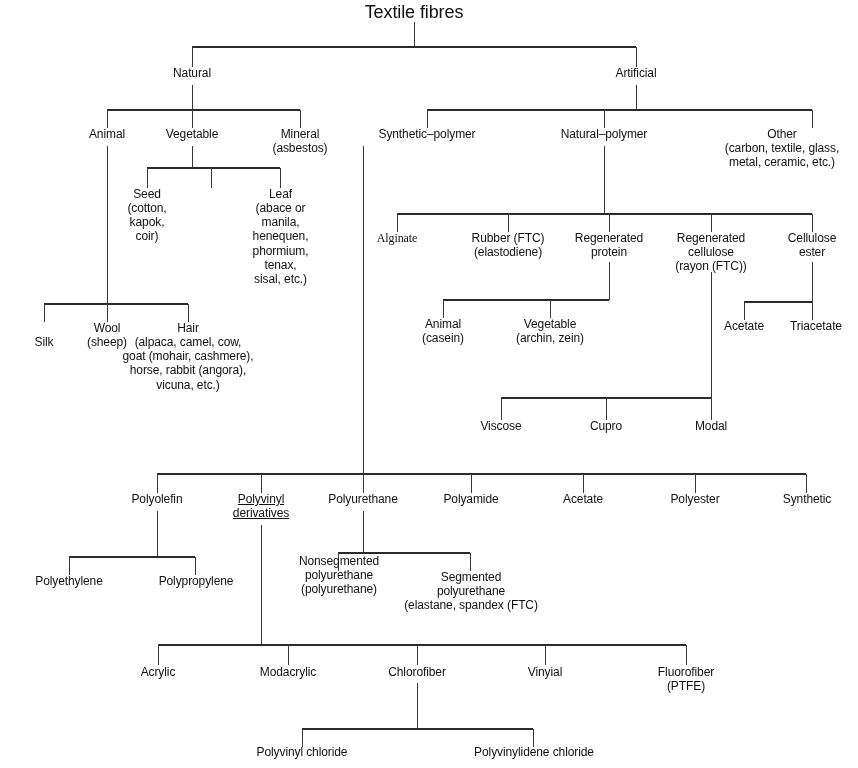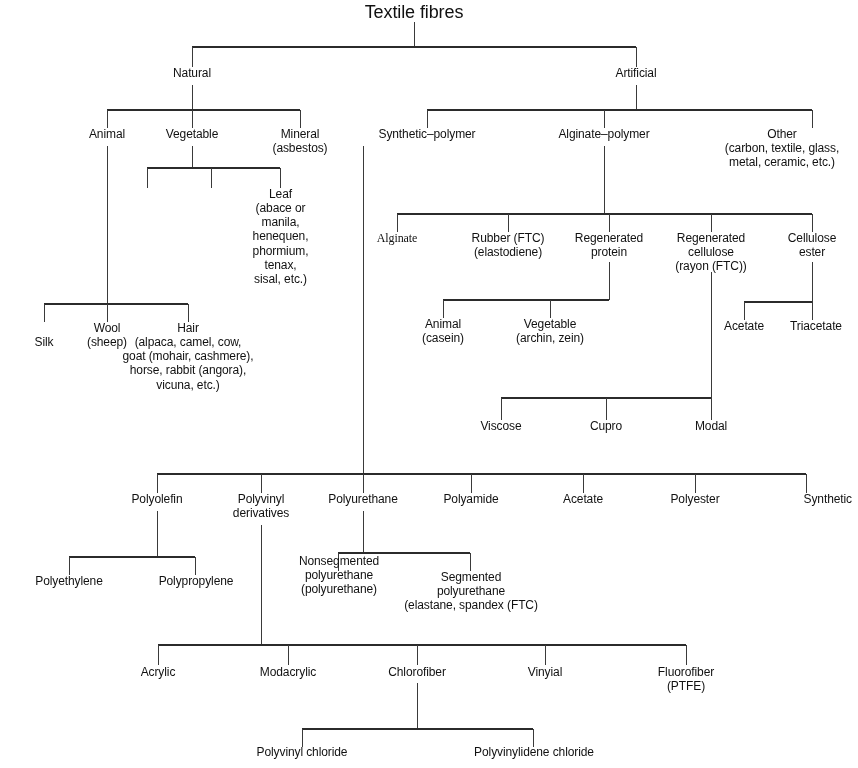--- a/index.html
+++ b/index.html
@@ -112,25 +112,29 @@
 
   <div class="node" style="left:142px;top:66px;width:100px;">Natural</div>
   <div class="node" style="left:586px;top:66px;width:100px;">Artificial</div>
 
   <div class="node" style="left:62px;top:127px;width:90px;">Animal</div>
   <div class="node" style="left:147px;top:127px;width:90px;">Vegetable</div>
   <div class="node" style="left:252px;top:127px;width:96px;">Mineral
 (asbestos)</div>
 
   <div class="node" style="left:357px;top:127px;width:140px;">Synthetic–polymer</div>
-  <div class="node" style="left:534px;top:127px;width:140px;">Alginate–polymer</div>
+  <div class="node" style="left:534px;top:127px;width:140px;">Natural–polymer</div>
   <div class="node" style="left:706px;top:127px;width:152px;">Other
 (carbon, textile, glass,
 metal, ceramic, etc.)</div>
 
+  <div class="node" style="left:104px;top:187px;width:86px;">Seed
+(cotton,
+kapok,
+coir)</div>
   <div class="node" style="left:232px;top:187px;width:97px;">Leaf
 (abace or
 manila,
 henequen,
 phormium,
 tenax,
 sisal, etc.)</div>
 
   <div class="node" style="left:14px;top:335px;width:60px;">Silk</div>
   <div class="node" style="left:72px;top:321px;width:70px;">Wool
@@ -158,27 +162,27 @@
 (archin, zein)</div>
 
   <div class="node" style="left:712px;top:319px;width:64px;">Acetate</div>
   <div class="node" style="left:778px;top:319px;width:76px;">Triacetate</div>
 
   <div class="node" style="left:463px;top:419px;width:76px;">Viscose</div>
   <div class="node" style="left:572px;top:419px;width:68px;">Cupro</div>
   <div class="node" style="left:677px;top:419px;width:68px;">Modal</div>
 
   <div class="node" style="left:112px;top:492px;width:90px;">Polyolefin</div>
-  <div class="node" style="left:213px;top:492px;width:96px;">Polyvinyl
+  <div class="node" style="left:213px;top:492px;width:96px;text-decoration:underline;">Polyvinyl
 derivatives</div>
   <div class="node" style="left:309px;top:492px;width:108px;">Polyurethane</div>
   <div class="node" style="left:423px;top:492px;width:96px;">Polyamide</div>
   <div class="node" style="left:541px;top:492px;width:84px;">Acetate</div>
   <div class="node" style="left:651px;top:492px;width:88px;">Polyester</div>
-  <div class="node" style="left:762px;top:492px;width:90px;text-align:right;">Synthetic</div>
+  <div class="node" style="left:762px;top:492px;width:90px;">Synthetic</div>
 
   <div class="node" style="left:14px;top:574px;width:110px;">Polyethylene</div>
   <div class="node" style="left:139px;top:574px;width:114px;">Polypropylene</div>
 
   <div class="node" style="left:283px;top:554px;width:112px;">Nonsegmented
 polyurethane
 (polyurethane)</div>
   <div class="node" style="left:388px;top:570px;width:166px;">Segmented
 polyurethane
 (elastane, spandex (FTC)</div>

